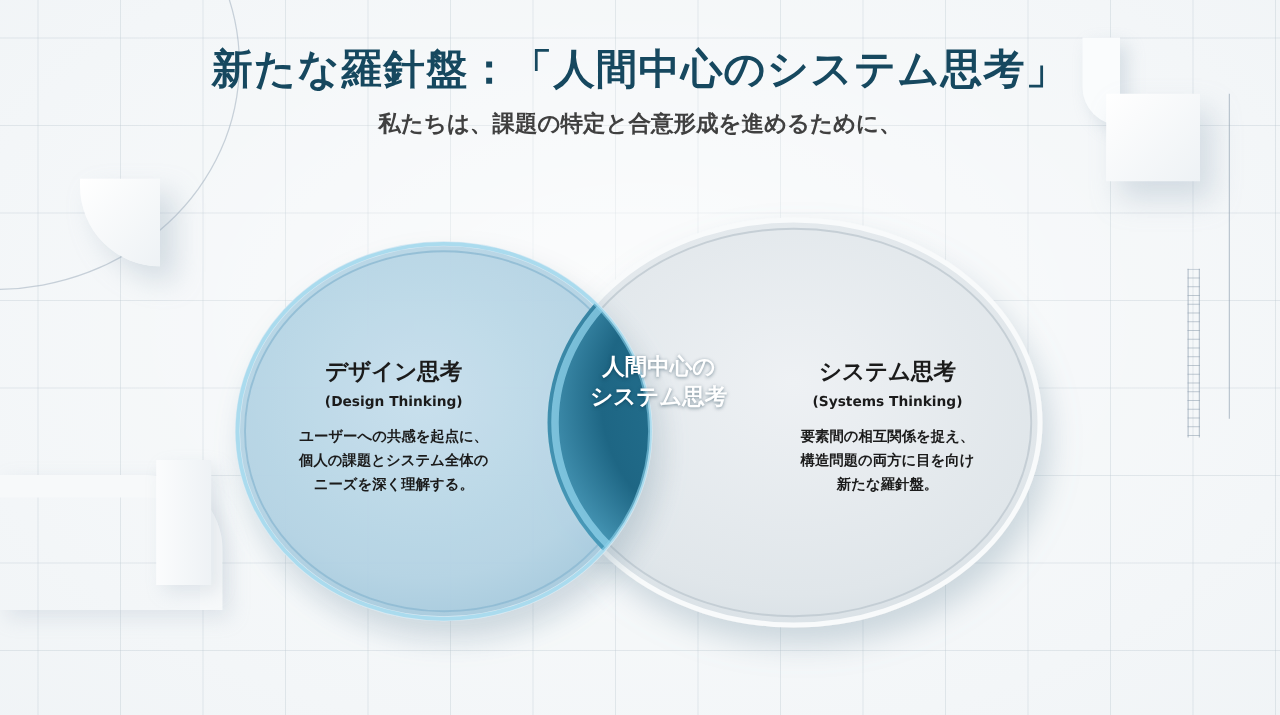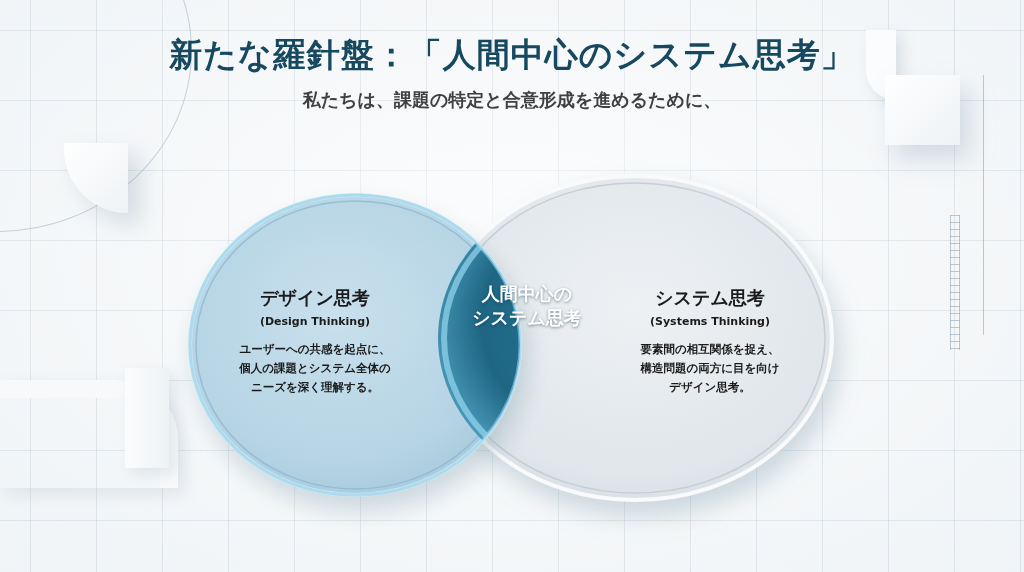--- a/index.html
+++ b/index.html
@@ -164,16 +164,16 @@
       <span>システム思考</span>
     </div>
   </div>
 
   <div class="label-block" style="left:610px; top:285px; width:200px;">
     <div class="label-title">システム思考</div>
     <div class="label-sub">(Systems Thinking)</div>
     <div class="label-desc">
       <span>要素間の相互関係を捉え、</span><br>
       <span>構造問題の両方に目を向け</span><br>
-      <span>デザイン思考。</span>
+      <span>新たな羅針盤。</span>
     </div>
   </div>
 </div>
 
 </body></html>

